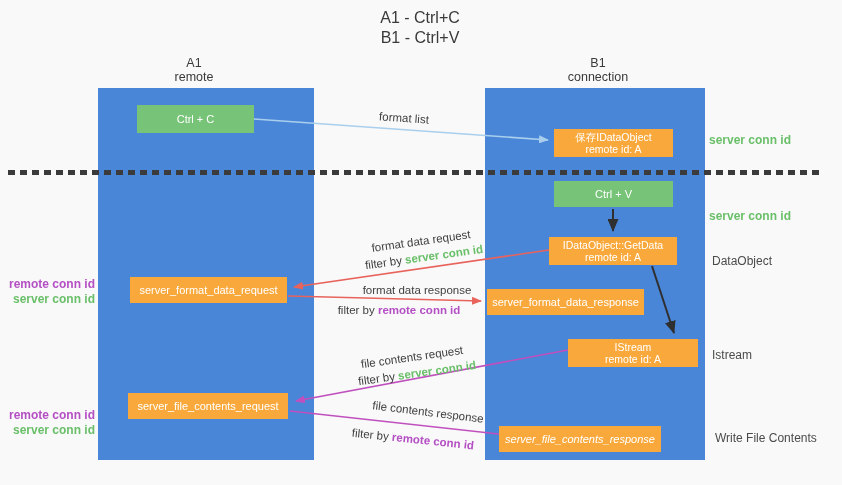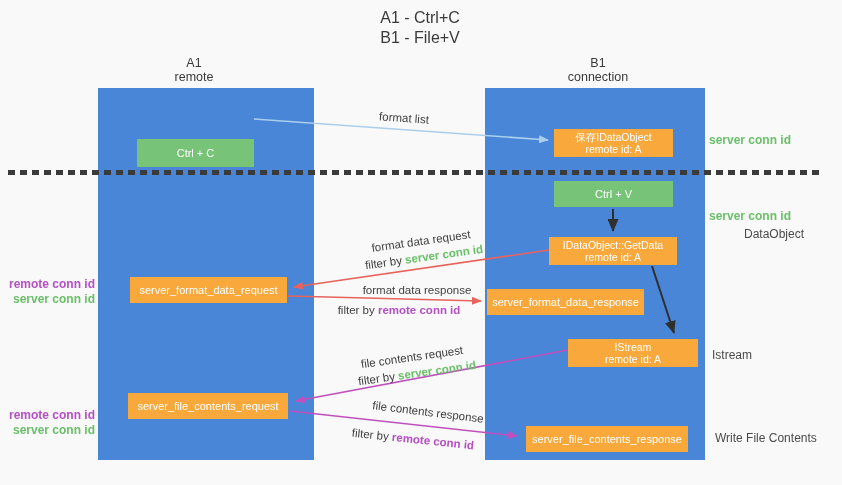--- a/index.html
+++ b/index.html
@@ -42,21 +42,21 @@
     font-size:12px; line-height:15px; font-weight:bold; z-index:3;
   }
 </style>
 </head>
 <body>
 
 <div class="canvas">
 
   <div class="title">
     <div>A1 - Ctrl+C</div>
-    <div>B1 - File+V</div>
+    <div>B1 - Ctrl+V</div>
   </div>
 
   <div class="col-header" style="left:194px; top:56px;">
     <div>A1</div>
     <div>remote</div>
   </div>
   <div class="col-header" style="left:598px; top:56px;">
     <div>B1</div>
     <div>connection</div>
   </div>
@@ -83,21 +83,21 @@
     </defs>
     <line x1="254" y1="119" x2="548" y2="140" stroke="#a9cfed" stroke-width="1.6" marker-end="url(#ah-blue)"></line>
     <line x1="613" y1="209" x2="613" y2="231" stroke="#2f2f2f" stroke-width="2" marker-end="url(#ah-blk)"></line>
     <line x1="549" y1="250" x2="294" y2="287" stroke="#e8635c" stroke-width="1.6" marker-end="url(#ah-red)"></line>
     <line x1="288" y1="296" x2="481" y2="301" stroke="#e8635c" stroke-width="1.6" marker-end="url(#ah-red)"></line>
     <line x1="652" y1="266" x2="674" y2="333" stroke="#2f2f2f" stroke-width="2" marker-end="url(#ah-blk)"></line>
     <line x1="568" y1="350" x2="296" y2="401" stroke="#c050be" stroke-width="1.6" marker-end="url(#ah-mag)"></line>
     <line x1="290" y1="411" x2="517" y2="436" stroke="#c050be" stroke-width="1.6" marker-end="url(#ah-mag)"></line>
   </svg>
 
-  <div class="node g" style="left:137px; top:105px; width:117px; height:28px;margin-top:34px;">
+  <div class="node g" style="left:137px; top:105px; width:117px; height:28px;">
     <div>Ctrl + C</div>
   </div>
 
   <div class="node o" style="left:554px; top:129px; width:119px; height:28px; font-size:10.5px;">
     <div>保存IDataObject</div>
     <div>remote id: A</div>
   </div>
 
   <div class="node g" style="left:554px; top:181px; width:119px; height:26px;">
     <div>Ctrl + V</div>
@@ -118,41 +118,41 @@
 
   <div class="node o" style="left:568px; top:339px; width:130px; height:28px; font-size:10.5px;">
     <div>IStream</div>
     <div>remote id: A</div>
   </div>
 
   <div class="node o" style="left:128px; top:393px; width:160px; height:26px;">
     <div>server_file_contents_request</div>
   </div>
 
-  <div class="node o" style="left:526px; top:426px; width:162px; height:26px;">
+  <div class="node o" style="left:499px; top:426px; width:162px; height:26px;font-style:italic;">
     <div>server_file_contents_response</div>
   </div>
 
   <div class="albl" style="left:404px; top:118px; transform:translate(-50%,-50%) rotate(4deg);">format list</div>
 
   <div class="albl" style="left:421px; top:241px; transform:translate(-50%,-50%) rotate(-8deg);">format data request</div>
   <div class="albl" style="left:424px; top:257px; transform:translate(-50%,-50%) rotate(-8deg);"><span>filter by </span><span class="kg">server conn id</span></div>
 
   <div class="albl" style="left:417px; top:290px; transform:translate(-50%,-50%);text-align:center;">format data response</div>
   <div class="albl" style="left:399px; top:310px; transform:translate(-50%,-50%);"><span>filter by </span><span class="kp">remote conn id</span></div>
 
   <div class="albl" style="left:412px; top:357px; transform:translate(-50%,-50%) rotate(-8deg);">file contents request</div>
   <div class="albl" style="left:417px; top:373px; transform:translate(-50%,-50%) rotate(-8deg);"><span>filter by </span><span class="kg">server conn id</span></div>
 
   <div class="albl" style="left:428px; top:412px; transform:translate(-50%,-50%) rotate(7deg);">file contents response</div>
   <div class="albl" style="left:413px; top:439px; transform:translate(-50%,-50%) rotate(6deg);"><span>filter by </span><span class="kp">remote conn id</span></div>
 
   <div class="side kg" style="left:709px; top:133px;">server conn id</div>
   <div class="side kg" style="left:709px; top:209px;">server conn id</div>
-  <div class="side plain" style="left:712px; top:227px;margin-left:32px;">DataObject</div>
+  <div class="side plain" style="left:712px; top:254px;">DataObject</div>
   <div class="side plain" style="left:712px; top:348px;">Istream</div>
   <div class="side plain" style="left:715px; top:431px;">Write File Contents</div>
 
   <div class="left-block" style="top:277px;">
     <div class="kp">remote conn id</div>
     <div class="kg">server conn id</div>
   </div>
   <div class="left-block" style="top:408px;">
     <div class="kp">remote conn id</div>
     <div class="kg">server conn id</div>

